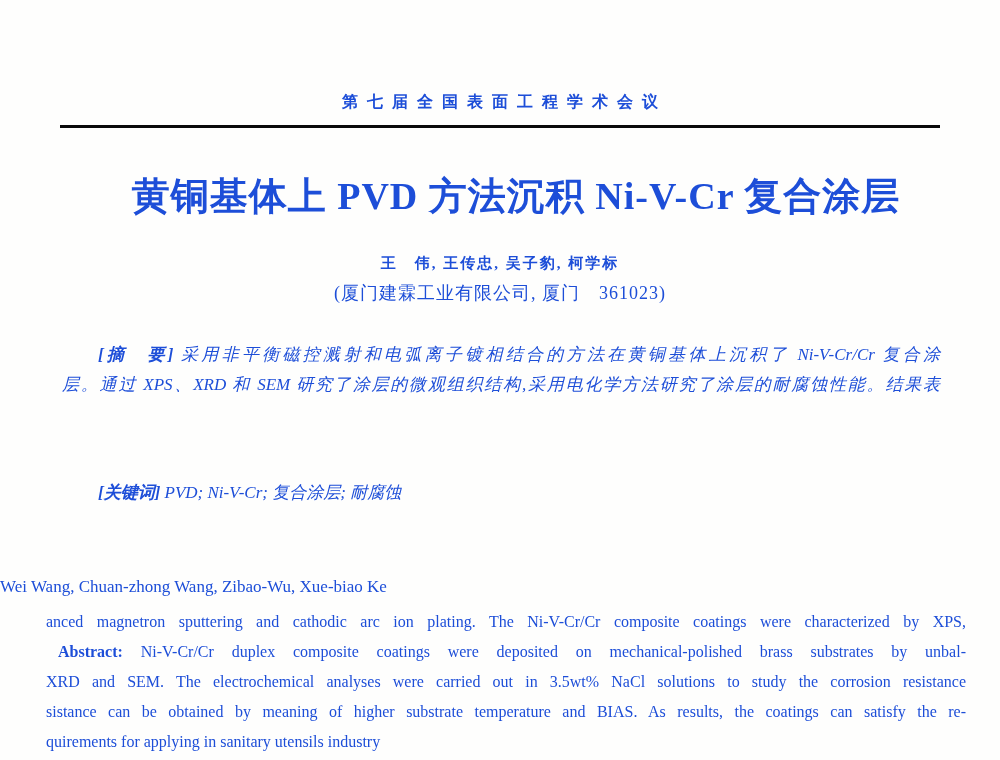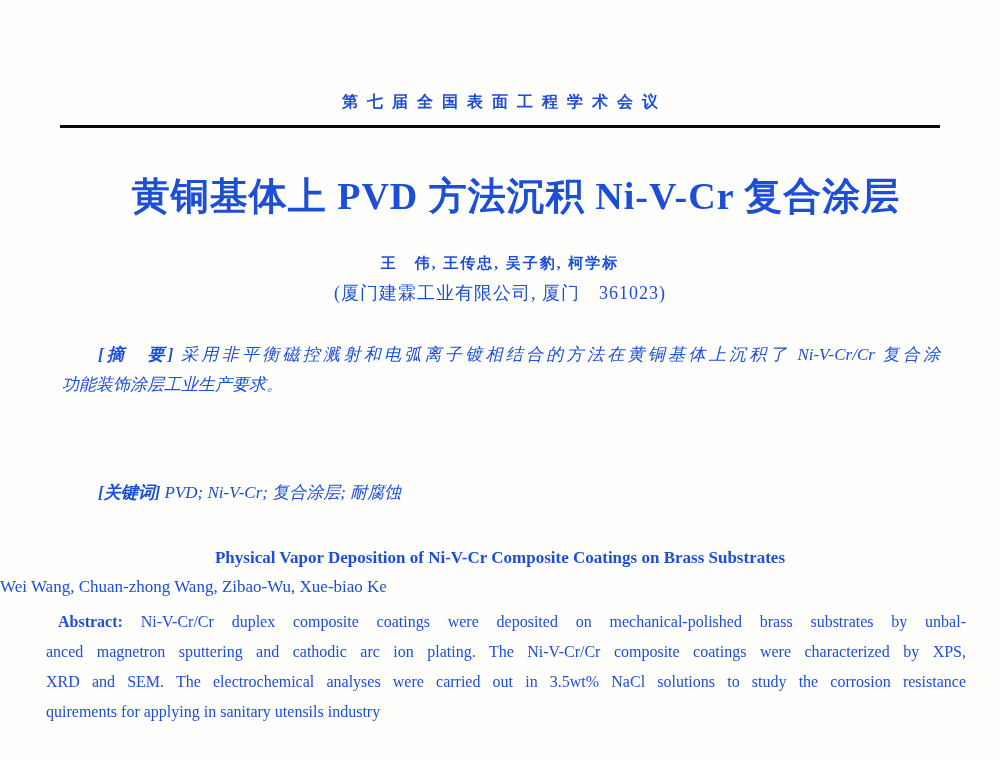--- a/index.html
+++ b/index.html
@@ -107,29 +107,29 @@
   <div class="header-rule"></div>
 
   <h1 class="paper-title">黄铜基体上 PVD 方法沉积 Ni-V-Cr 复合涂层</h1>
 
   <div class="authors-cn">王　伟, 王传忠, 吴子豹, 柯学标</div>
 
   <div class="affiliation-cn">(厦门建霖工业有限公司, 厦门　361023)</div>
 
   <div class="abs-cn">
     <div class="line just ind-cn"><span class="lbl">[摘　要]</span><span> 采用非平衡磁控溅射和电弧离子镀相结合的方法在黄铜基体上沉积了 Ni-V-Cr/Cr 复合涂</span></div>
-    <div class="line">功能装饰涂层工业生产要求。</div>
+    <div class="line just">层。通过 XPS、XRD 和 SEM 研究了涂层的微观组织结构,采用电化学方法研究了涂层的耐腐蚀性能。结果表</div>
   </div>
 
   <div class="kw-cn"><span class="lbl">[关键词]</span><span class="kw-text"> PVD; Ni-V-Cr; 复合涂层; 耐腐蚀</span></div>
 
-  <div class="title-en">Physical Vapor Deposition of Ni-V-Cr Composite Coatings on Brass Substrates</div>
 
   <div class="authors-en">Wei Wang, Chuan-zhong Wang, Zibao-Wu, Xue-biao Ke</div>
 
   <div class="abs-en">
+    <div class="line just">anced magnetron sputtering and cathodic arc ion plating. The Ni-V-Cr/Cr composite coatings were characterized by XPS,</div>
     <div class="line just ind-en"><span class="lbl">Abstract:</span><span> Ni-V-Cr/Cr duplex composite coatings were deposited on mechanical-polished brass substrates by unbal-</span></div>
-    <div class="line just">anced magnetron sputtering and cathodic arc ion plating. The Ni-V-Cr/Cr composite coatings were characterized by XPS,</div>
     <div class="line just">XRD and SEM. The electrochemical analyses were carried out in 3.5wt% NaCl solutions to study the corrosion resistance</div>
+    <div class="line just">sistance can be obtained by meaning of higher substrate temperature and BIAS. As results, the coatings can satisfy the re-</div>
     <div class="line">quirements for applying in sanitary utensils industry</div>
   </div>
 
 </div>
 
 </body></html>

